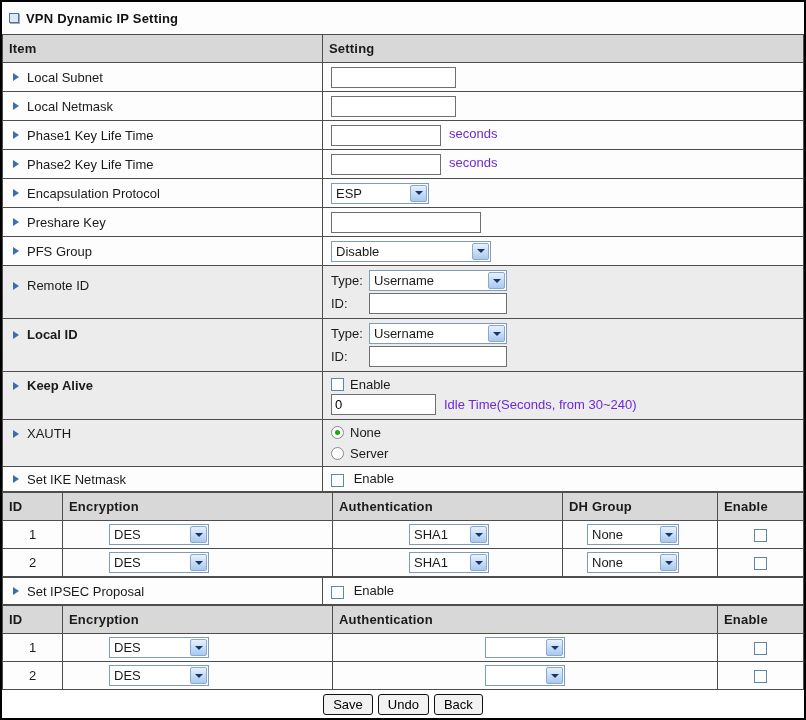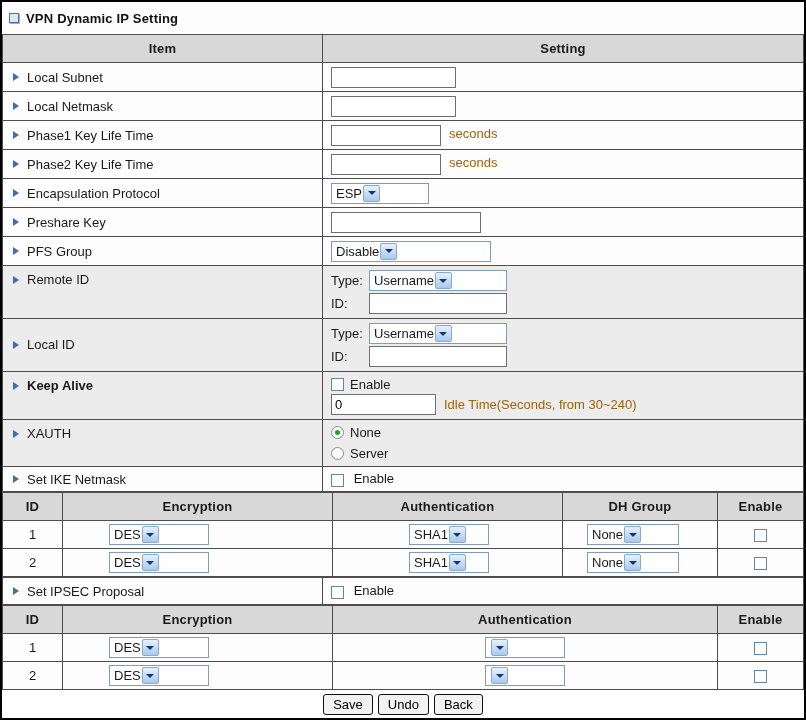--- a/index.html
+++ b/index.html
@@ -32,21 +32,21 @@
   }
   .title-text { font-weight: bold; font-size: 13px; color: #111; letter-spacing: .2px; }
 
   table { border-collapse: collapse; width: 100%; table-layout: fixed; }
   td, th {
     border: 1px solid #4d4d4d;
     font-size: 13px;
     padding: 2px 6px;
     vertical-align: middle;
   }
-  th { background: #d8d8d8; font-weight: bold; text-align: center; height: 28px; letter-spacing: .2px; }
+  th { background: #d8d8d8; font-weight: bold; text-align: left; height: 28px; letter-spacing: .2px; }
   tr.shaded td { background: #ececec; }
   tr.plain td { background: #fdfdfd; }
 
   .item-cell { width: 320px; padding-left: 10px; height: 29px; }
   .item-inner { display: flex; align-items: center; }
   .bullet {
     width: 0; height: 0;
     border-top: 4px solid transparent;
     border-bottom: 4px solid transparent;
     border-left: 6px solid #3b6fb5;
@@ -58,25 +58,26 @@
 
   input.txt {
     height: 21px;
     border: 1px solid #6f6f6f;
     background: #fff;
     font-family: "Liberation Sans", sans-serif;
     font-size: 13px;
     padding: 1px 3px;
     vertical-align: middle;
   }
-  .unit { margin-left: 8px; color: #a16207; }
+  .unit { margin-left: 8px; color: #6d28d9; }
 
   .dropdown {
     display: inline-flex;
     align-items: center;
+    justify-content: space-between;
     border: 1px solid #7f9db9;
     background: #fff;
     height: 21px;
     padding-left: 4px;
     font-size: 13px;
     vertical-align: middle;
     cursor: default;
   }
   .dd-btn {
     width: 17px;
@@ -247,21 +248,21 @@
         <span class="dropdown" style="width:160px">
           <span>Disable</span>
           <span class="dd-btn">
                 <span class="dd-caret"></span>
               </span>
         </span>
       </td>
     </tr>
 
     <tr class="shaded">
-      <td class="item-cell" style="height:48px; vertical-align:top; padding-top:6px;">
+      <td class="item-cell" style="height:48px; vertical-align:top; padding-top:12px;">
             <span class="item-inner">
               <span class="bullet"></span>
               <span>Remote ID</span>
             </span>
           </td>
       <td class="setting-cell">
         <div class="idline">
           <span class="sm-label">Type:</span>
           <span class="dropdown" style="width:138px">
             <span>Username</span>
@@ -271,21 +272,21 @@
           </span>
         </div>
         <div class="idline">
           <span class="sm-label">ID:</span>
           <input class="txt" style="width: 138px;" type="text" value="">
         </div>
       </td>
     </tr>
 
     <tr class="shaded">
-      <td class="item-cell" style="height:48px; vertical-align:top; padding-top:18px;">
+      <td class="item-cell" style="height:48px; vertical-align:top; padding-top:8px;font-weight:bold;">
             <span class="item-inner">
               <span class="bullet"></span>
               <span>Local ID</span>
             </span>
           </td>
       <td class="setting-cell">
         <div class="idline">
           <span class="sm-label">Type:</span>
           <span class="dropdown" style="width:138px">
             <span>Username</span>

